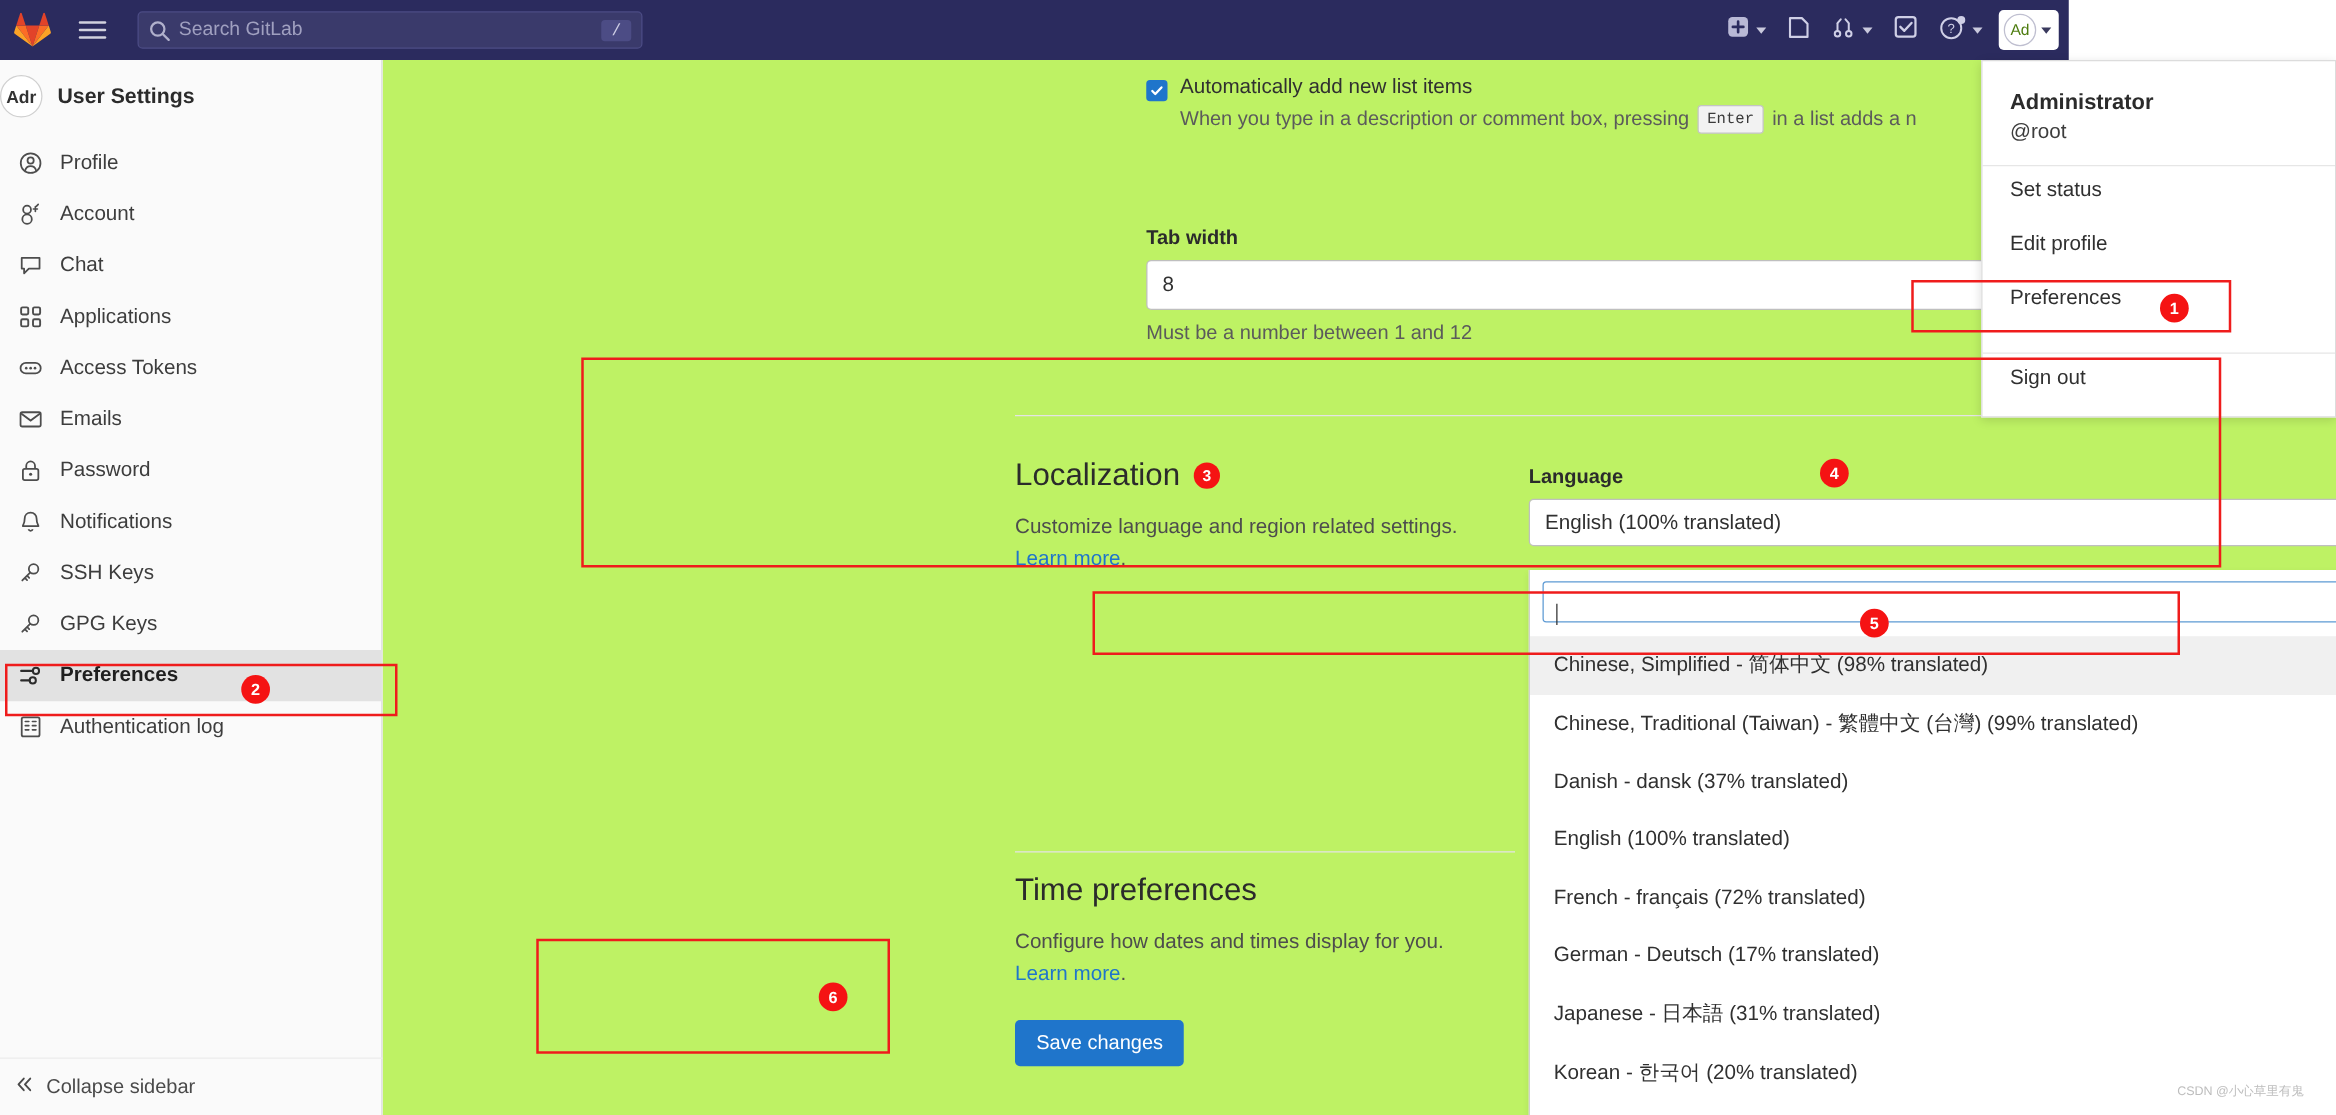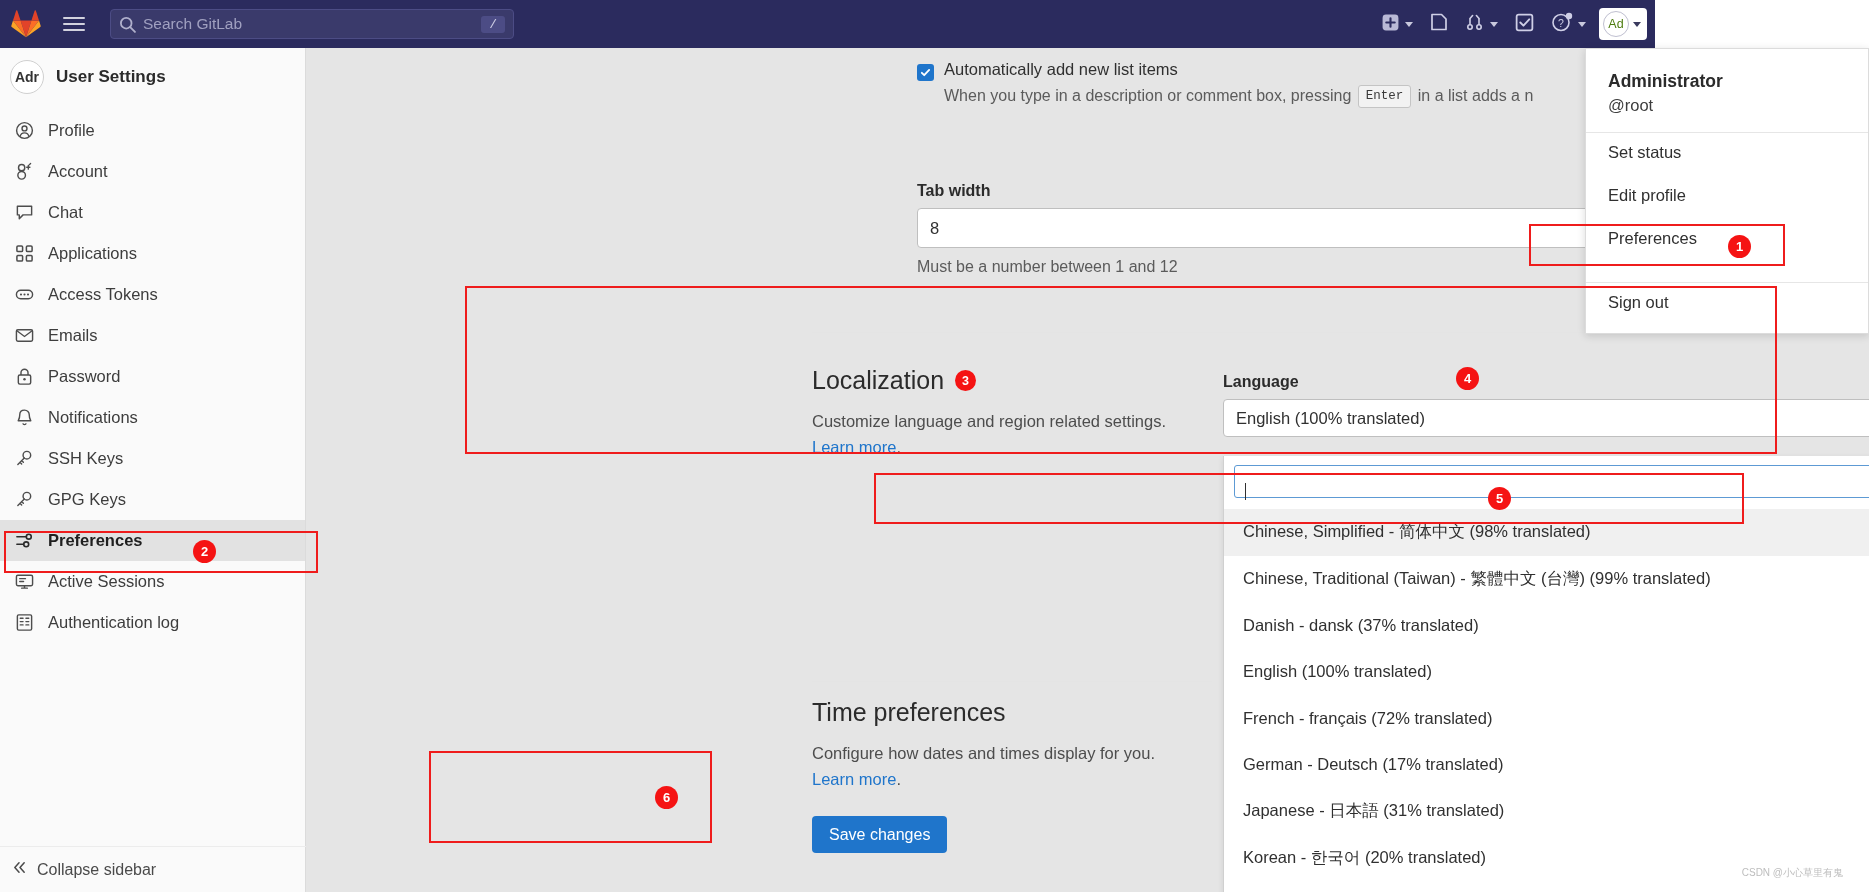--- a/index.html
+++ b/index.html
@@ -62,21 +62,21 @@
   .caret-dark {
     width: 0; height: 0; border-left: 4.5px solid transparent;
     border-right: 4.5px solid transparent; border-top: 5.5px solid #3a3a5e;
   }
 
   
   .sidebar {
     position: absolute; top: 48px; left: 0; width: 306px; height: 844px;
     background: #fafafa; border-right: 1px solid #dbdbdb; z-index: 20;
   }
-  .sb-header { display: flex; align-items: center; height: 58px; padding-left: 10px; gap: 12px; }
+  .sb-header { display: flex; align-items: center; height: 58px; gap: 12px; }
   .sb-avatar {
     width: 34px; height: 34px; border-radius: 50%; border: 1px solid #d0d0d0;
     background: #fff; display: flex; align-items: center; justify-content: center;
     font-size: 14px; font-weight: 700; color: #333;
   }
   .sb-title { font-size: 17px; font-weight: 700; color: #2b2b2b; }
   .sb-list { margin-top: 4px; }
   .sb-item {
     display: flex; align-items: center; height: 41px; padding-left: 14px;
     gap: 13px; cursor: pointer; font-size: 16.5px; color: #3d3d3d; position: relative;
@@ -85,21 +85,21 @@
   .sb-item.active { background: #e2e2e2; font-weight: 700; color: #1f1f1f; }
   .sb-collapse {
     position: absolute; bottom: 0; left: 0; width: 306px; height: 46px;
     display: flex; align-items: center; gap: 10px; padding-left: 12px;
     font-size: 16px; color: #4a4a4a; cursor: pointer; border-top: 1px solid #ececec;
   }
 
   
   .main {
     position: absolute; top: 48px; left: 306px; width: 1563px; height: 844px;
-    background: #e5e5e5; overflow: hidden;
+    background: #bef264; overflow: hidden;
   }
   .checkrow { position: absolute; top: 12px; left: 611px; width: 760px; }
   .chk-line { display: flex; align-items: flex-start; gap: 10px; }
   .chkbox {
     width: 17px; height: 17px; background: #1f75cb; border-radius: 3px;
     flex: 0 0 17px; margin-top: 4px; display: flex; align-items: center; justify-content: center;
     cursor: pointer;
   }
   .chk-label { font-size: 16.5px; color: #303030; }
   .chk-desc { margin-left: 27px; margin-top: 3px; font-size: 16px; color: #5b5b5b; line-height: 1.5; }
@@ -396,29 +396,20 @@
         <span class="sb-icon">
           <svg width="19" height="19" viewBox="0 0 20 20">
               <path d="M2 6h10M2 14h7" stroke="#2b2b2b" stroke-width="1.7" stroke-linecap="round"></path>
               <circle cx="14.5" cy="6" r="2.6" fill="none" stroke="#2b2b2b" stroke-width="1.7"></circle>
               <circle cx="11.8" cy="14" r="2.6" fill="none" stroke="#2b2b2b" stroke-width="1.7"></circle>
             </svg>
         </span>
         <span>Preferences</span>
       </div>
 
-      <div class="sb-item">
-        <span class="sb-icon">
-          <svg width="19" height="19" viewBox="0 0 20 20">
-              <rect x="1.5" y="3.5" width="17" height="11" rx="1.5" fill="none" stroke="#4d4d4d" stroke-width="1.5"></rect>
-              <path d="M5 7h6M5 10h4M7 17h6M10 14.5V17" stroke="#4d4d4d" stroke-width="1.5" stroke-linecap="round"></path>
-            </svg>
-        </span>
-        <span>Active Sessions</span>
-      </div>
 
       <div class="sb-item">
         <span class="sb-icon">
           <svg width="19" height="19" viewBox="0 0 20 20">
               <rect x="2.5" y="2" width="15" height="16" rx="1.4" fill="none" stroke="#4d4d4d" stroke-width="1.5"></rect>
               <path d="M5.5 5.5h3M11.5 5.5h3M5.5 9h3M11.5 9h3M5.5 12.5h3M11.5 12.5h3" stroke="#4d4d4d" stroke-width="1.4" stroke-linecap="round"></path>
             </svg>
         </span>
         <span>Authentication log</span>
       </div>

